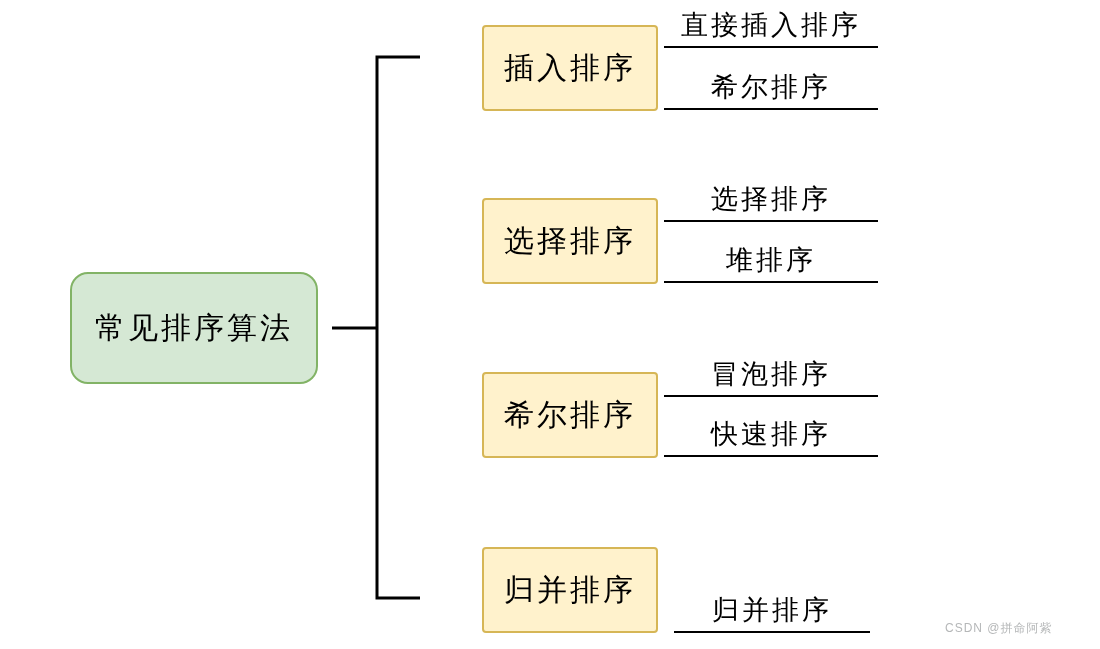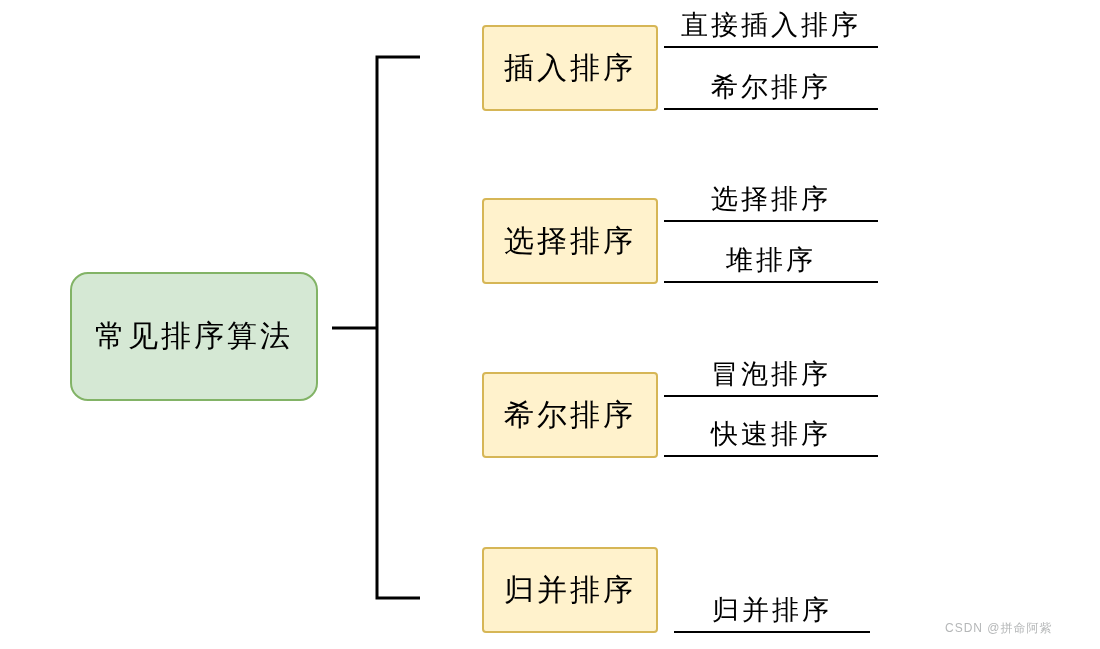--- a/index.html
+++ b/index.html
@@ -15,21 +15,21 @@
 
   .node{
     position:absolute;
     display:flex;align-items:center;justify-content:center;
     box-sizing:border-box;
     color:#000;
     letter-spacing:3px;
     white-space:nowrap;
   }
   .root{
-    left:70px;top:272px;width:248px;height:129px;
+    left:70px;top:272px;width:248px;height:112px;
     background:var(--root-fill,#d5e8d4);
     border:2px solid var(--root-border,#82b366);
     border-radius:18px;
     font-size:30px;
   }
   .branch{
     left:438px;width:176px;height:86px;
     background:var(--branch-fill,#fff2cc);
     border:2px solid var(--branch-border,#d6b656);
     border-radius:4px;

